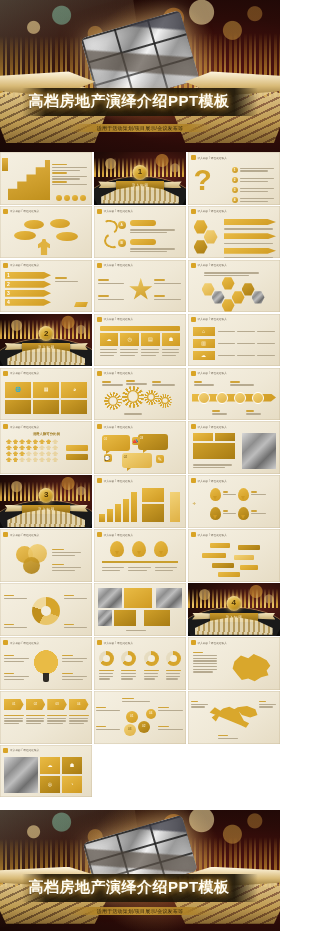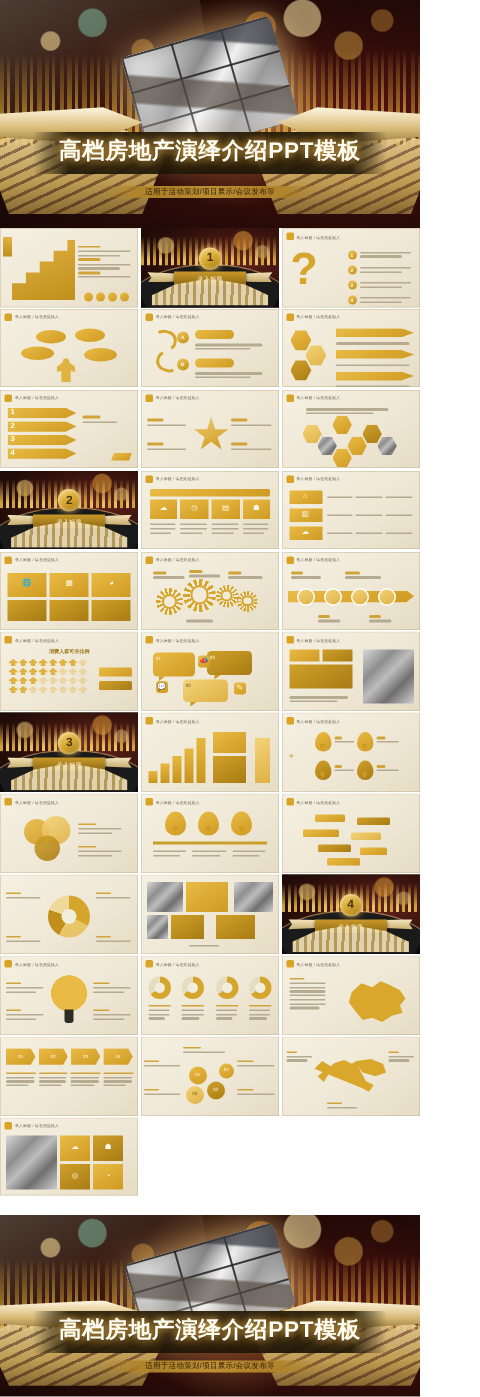--- a/index.html
+++ b/index.html
@@ -86,21 +86,21 @@
   .wing {
     position:absolute; top:47%; width:34%; height:16%;
     background:linear-gradient(180deg,#fff7e2,#d8ba77 60%,#9c7c3c);
   }
   .wing.l { left:0;  clip-path:polygon(0 18%,72% 0,100% 42%,62% 100%,0 82%); }
   .wing.r { right:0; clip-path:polygon(100% 18%,28% 0,0 42%,38% 100%,100% 82%); }
 
   .title-bar {
     position:absolute; left:8%; right:8%; bottom:24%;
     background:linear-gradient(90deg, rgba(20,16,8,0) 0%, rgba(26,20,9,.92) 10%, rgba(30,23,10,.95) 50%, rgba(26,20,9,.92) 90%, rgba(20,16,8,0) 100%);
-    padding:5px 6px 6px; text-align:center;
+    padding:5px 6px 6px; text-align:left;
   }
   .main-title {
     font-size:15px; font-weight:bold; letter-spacing:.5px; line-height:1.1;
     color:#fffdf4;
     text-shadow:0 0 5px rgba(255,200,90,.95), 0 1px 2px rgba(0,0,0,.9), 0 0 12px rgba(255,170,40,.6);
     white-space:nowrap;
   }
   .sub-bar {
     position:absolute; left:24%; right:24%; bottom:13%;
     background:linear-gradient(90deg, rgba(150,110,35,0), rgba(176,131,40,.92) 18%, rgba(196,150,52,.95) 50%, rgba(176,131,40,.92) 82%, rgba(150,110,35,0));

